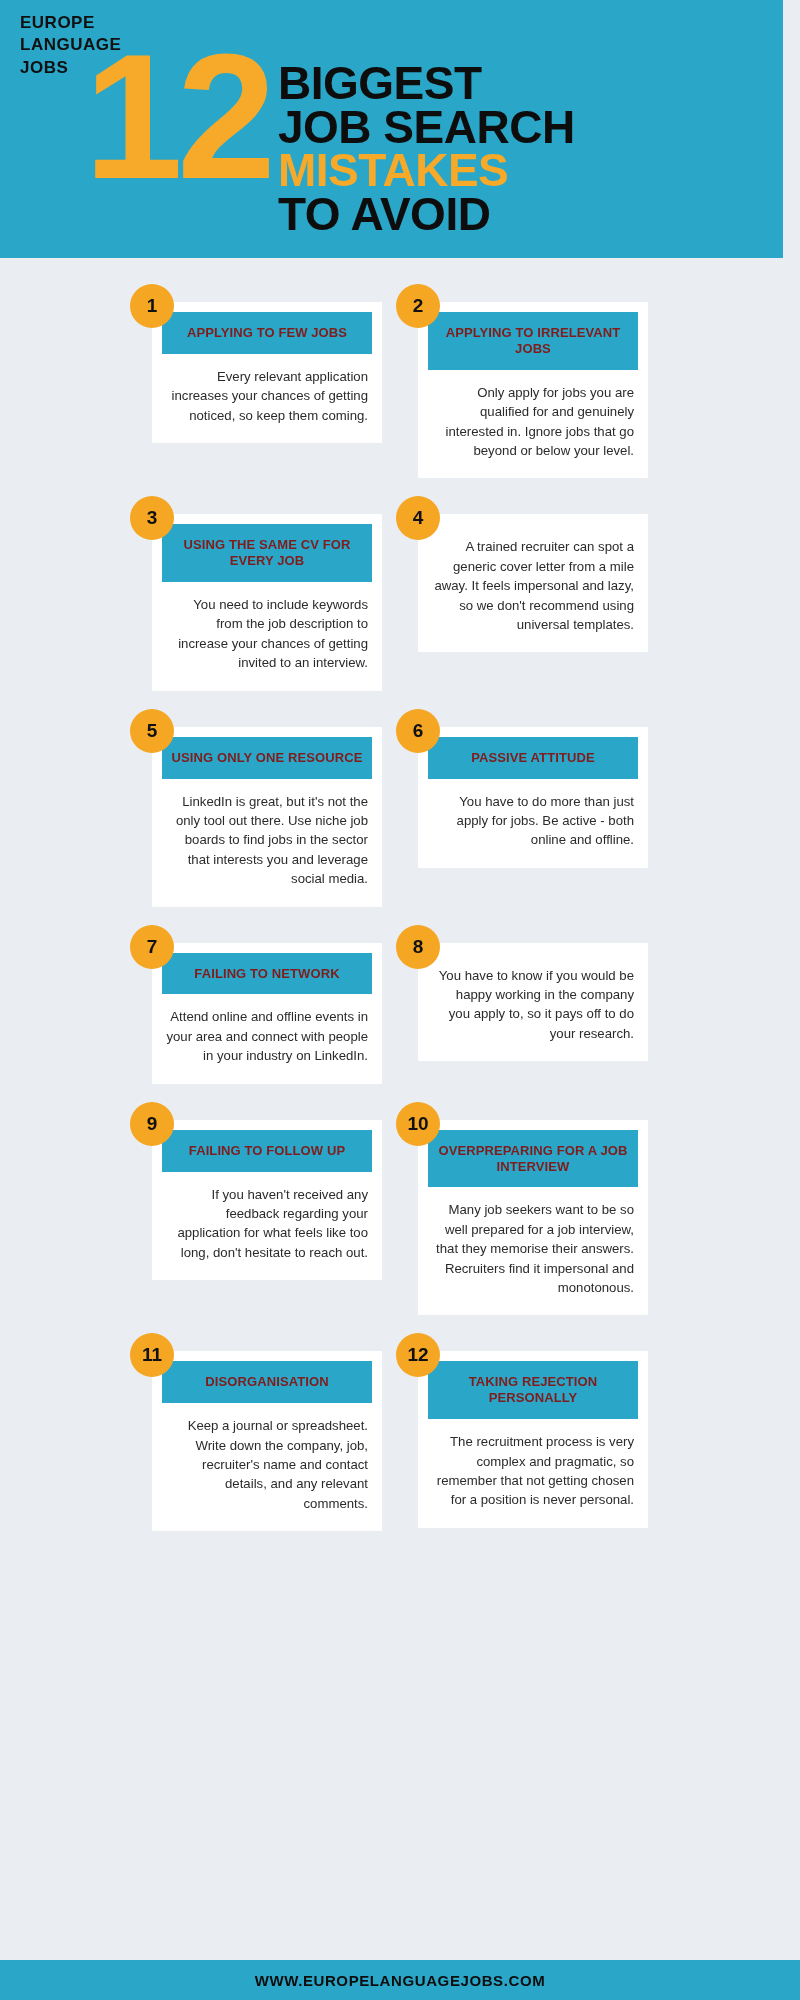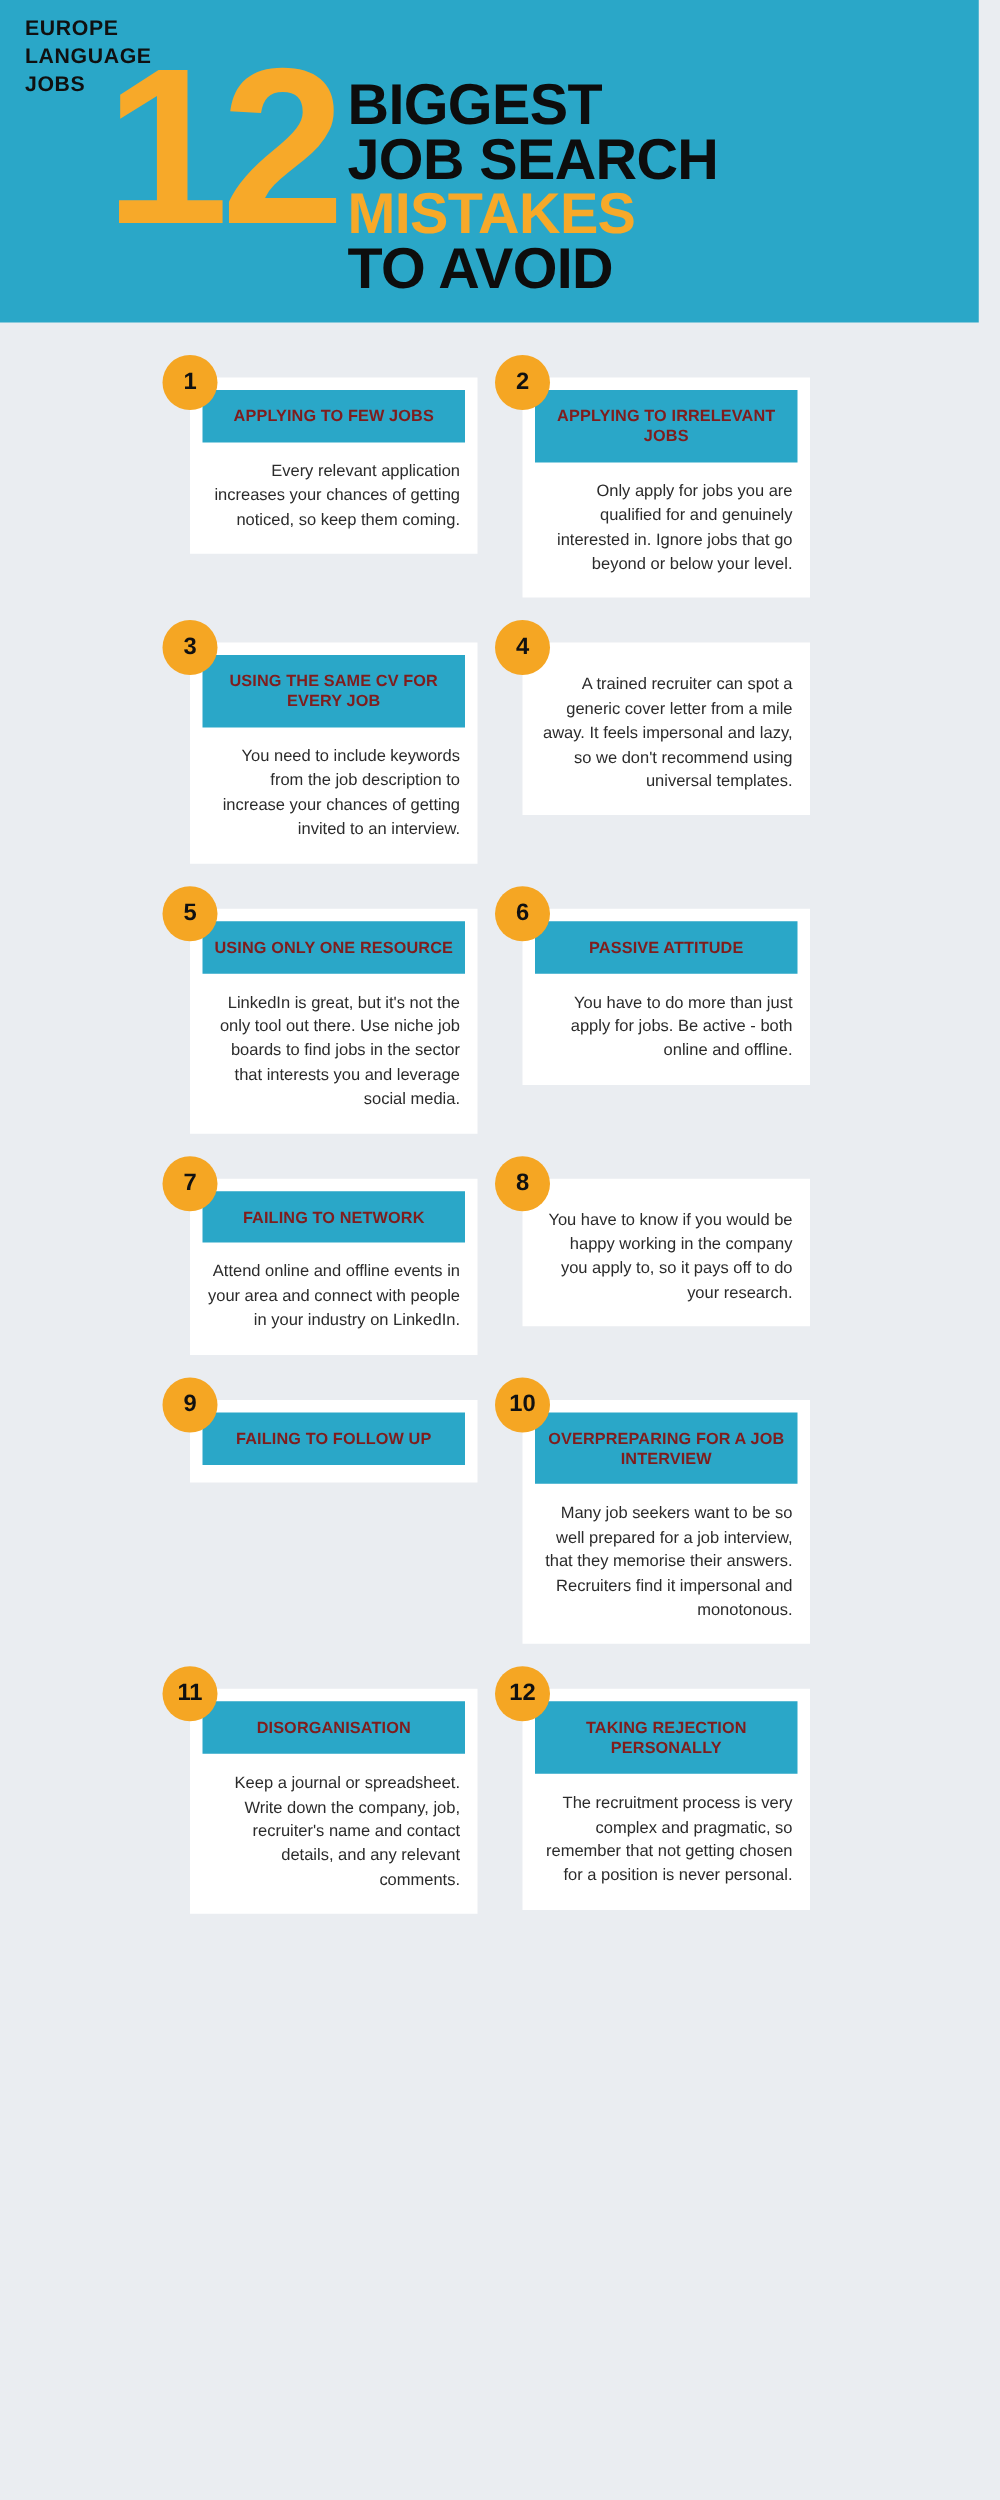--- a/index.html
+++ b/index.html
@@ -207,20 +207,21 @@
           <div class="card-body">You have to know if you would be happy working in the company you apply to, so it pays off to do your research.</div>
         </div>
       </div>
     </div>
 
     <div class="row">
       <div class="card-wrap">
         <div class="badge">9</div>
         <div class="card">
           <div class="card-head">FAILING TO FOLLOW UP</div>
+          <div class="card-body">If you haven't received any feedback regarding your application for what feels like too long, don't hesitate to reach out.</div>
         </div>
       </div>
       <div class="card-wrap">
         <div class="badge">10</div>
         <div class="card">
           <div class="card-head">OVERPREPARING FOR A JOB INTERVIEW</div>
           <div class="card-body">Many job seekers want to be so well prepared for a job interview, that they memorise their answers. Recruiters find it impersonal and monotonous.</div>
         </div>
       </div>
     </div>
@@ -237,14 +238,17 @@
         <div class="badge">12</div>
         <div class="card">
           <div class="card-head">TAKING REJECTION PERSONALLY</div>
           <div class="card-body">The recruitment process is very complex and pragmatic, so remember that not getting chosen for a position is never personal.</div>
         </div>
       </div>
     </div>
 
   </div>
 
+  <div class="footer">
+    <span class="footer-text">WWW.EUROPELANGUAGEJOBS.COM</span>
+  </div>
 
 </div>
 
 </body></html>

